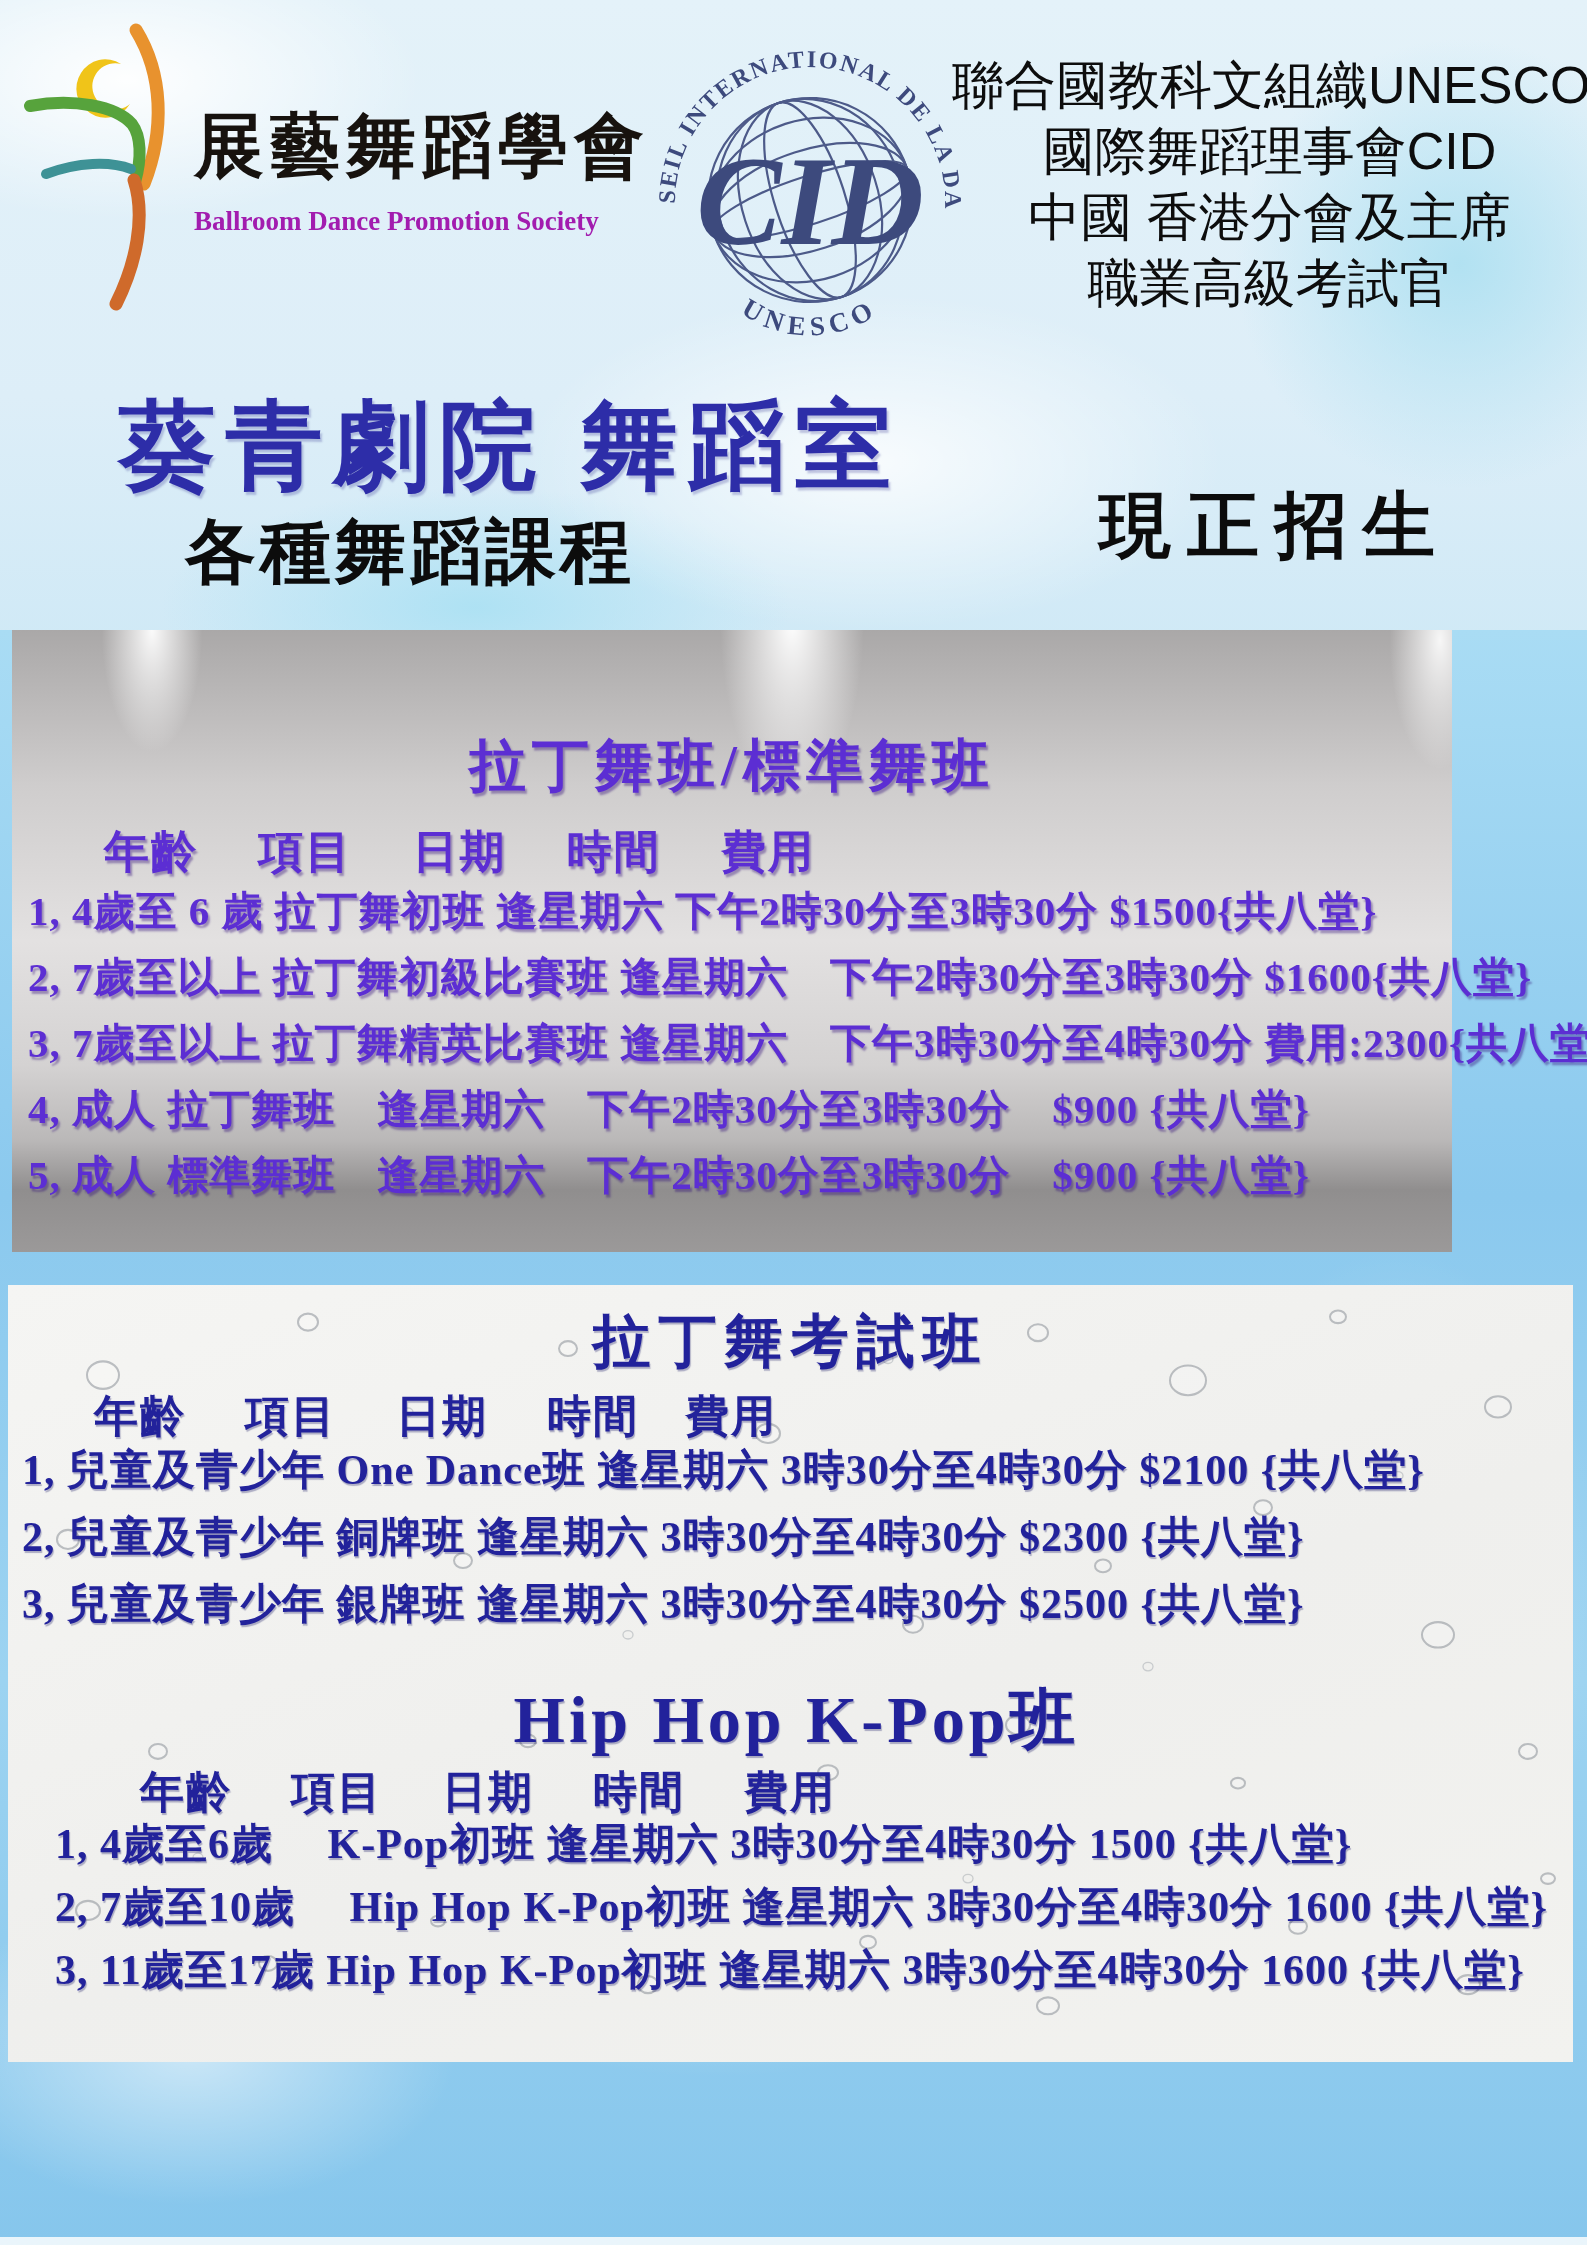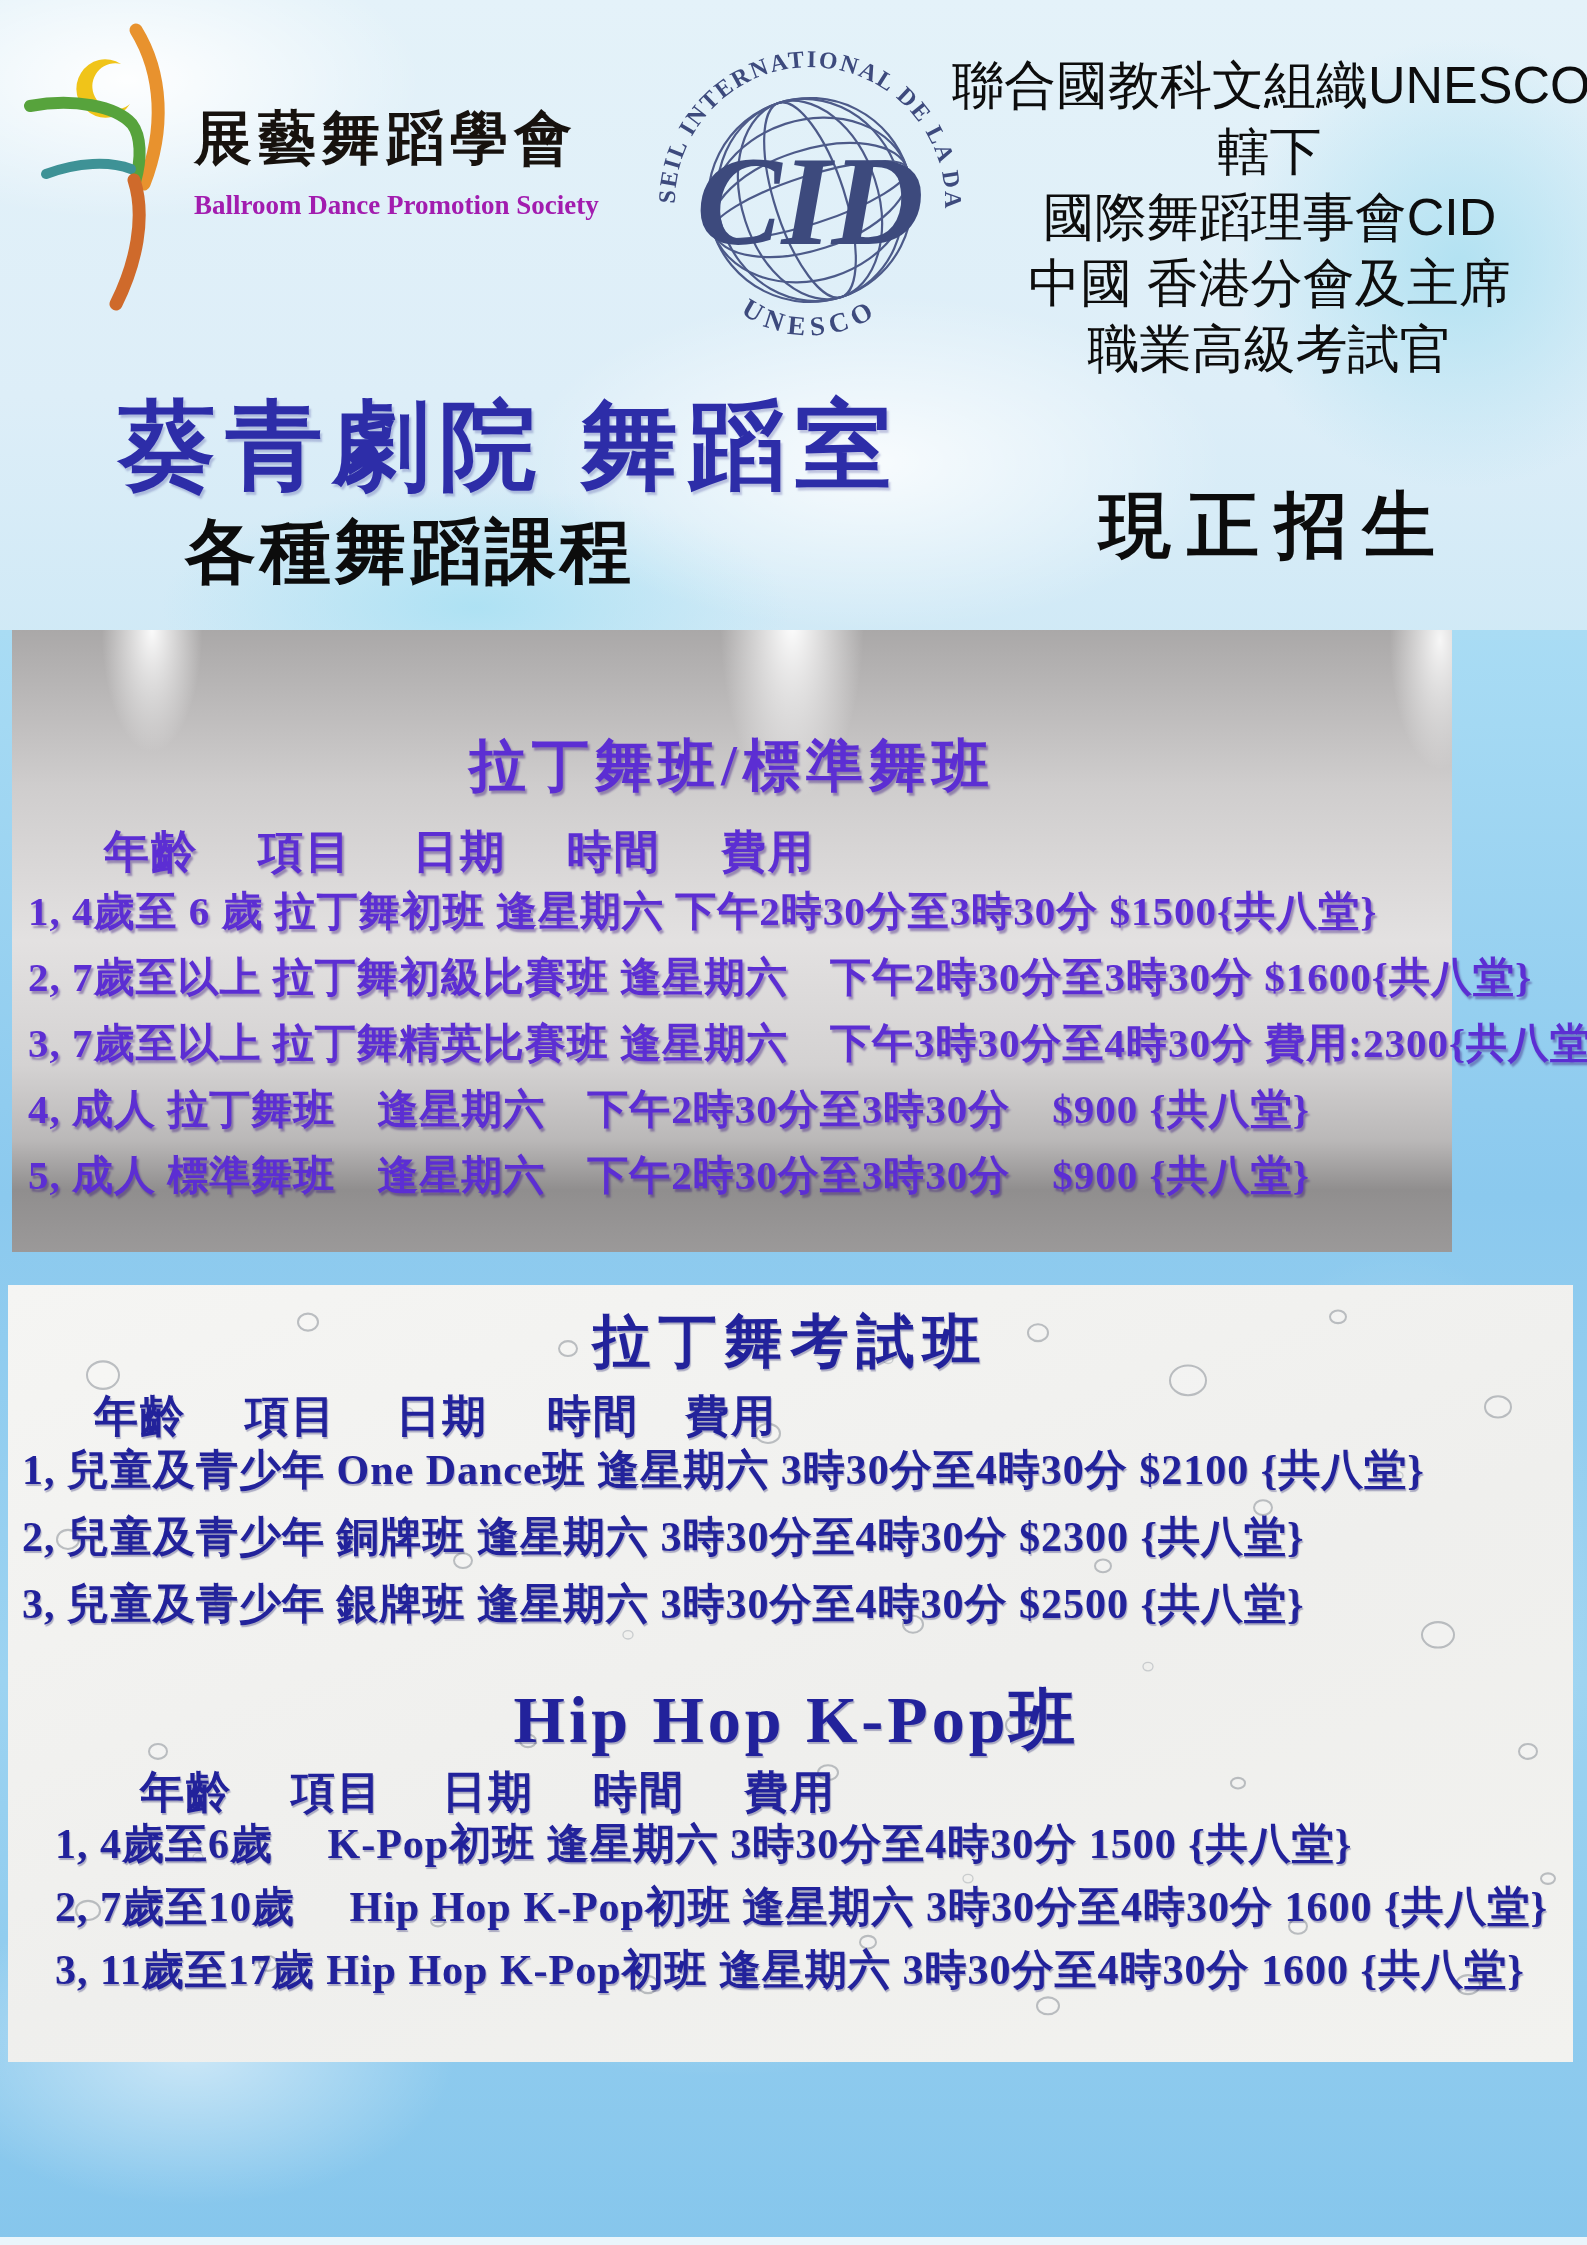--- a/index.html
+++ b/index.html
@@ -26,21 +26,21 @@
       linear-gradient(180deg,#a9dcf4 0%,#8bc9ee 35%,#9cd3f1 65%,#86c6ec 100%);
   }
   .bg-bottom-strip{
     position:absolute;left:0;bottom:0;width:1587px;height:8px;background:#eaf5fb;
   }
   
   .brand{position:absolute;left:18px;top:12px;display:flex;align-items:flex-start;}
   .brand .dancer{width:170px;height:300px;flex:0 0 auto;}
   .brand-text{margin-left:6px;margin-top:88px;}
   .society-zh{
-    font-size:58px;font-weight:700;color:#17120e;letter-spacing:6px;white-space:nowrap;
+    font-size:70px;font-weight:700;color:#17120e;letter-spacing:6px;white-space:nowrap;
   }
   .society-en{
     margin-top:12px;font-size:27px;font-weight:700;color:#a21caf;white-space:nowrap;
     font-family:"Liberation Serif","DejaVu Serif",serif;
   }
   .cid-logo{position:absolute;left:645px;top:22px;width:330px;height:348px;}
   .affiliation{
     position:absolute;left:952px;top:52px;width:635px;text-align:center;
     font-family:"Liberation Sans","DejaVu Sans",sans-serif;
     font-size:52px;line-height:1.27;color:#0d0d0d;font-weight:500;white-space:nowrap;
@@ -161,21 +161,20 @@
       <textPath href="#ringTop" startOffset="50%" text-anchor="middle">CONSEIL INTERNATIONAL DE LA DANSE</textPath>
     </text>
     <text x="165" y="222" text-anchor="middle" font-family="Liberation Serif, DejaVu Serif, serif" font-size="128" font-style="italic" font-weight="700" fill="#3d4a7d">CID</text>
     <text font-family="Liberation Serif, DejaVu Serif, serif" font-size="27" font-weight="700" fill="#3d4a7d" letter-spacing="6">
       <textPath href="#ringBottom" startOffset="50%" text-anchor="middle">UNESCO</textPath>
     </text>
   </svg>
 
   <div class="affiliation">
     <div>聯合國教科文組織UNESCO</div>
-    <div>轄下</div>
     <div>國際舞蹈理事會CID</div>
     <div>中國 香港分會及主席</div>
     <div>職業高級考試官</div>
   </div>
 
   <div class="page-title">葵青劇院 舞蹈室</div>
   <div class="page-subtitle">各種舞蹈課程</div>
   <div class="recruiting">現正招生</div>
 
   <div class="stage-panel">

